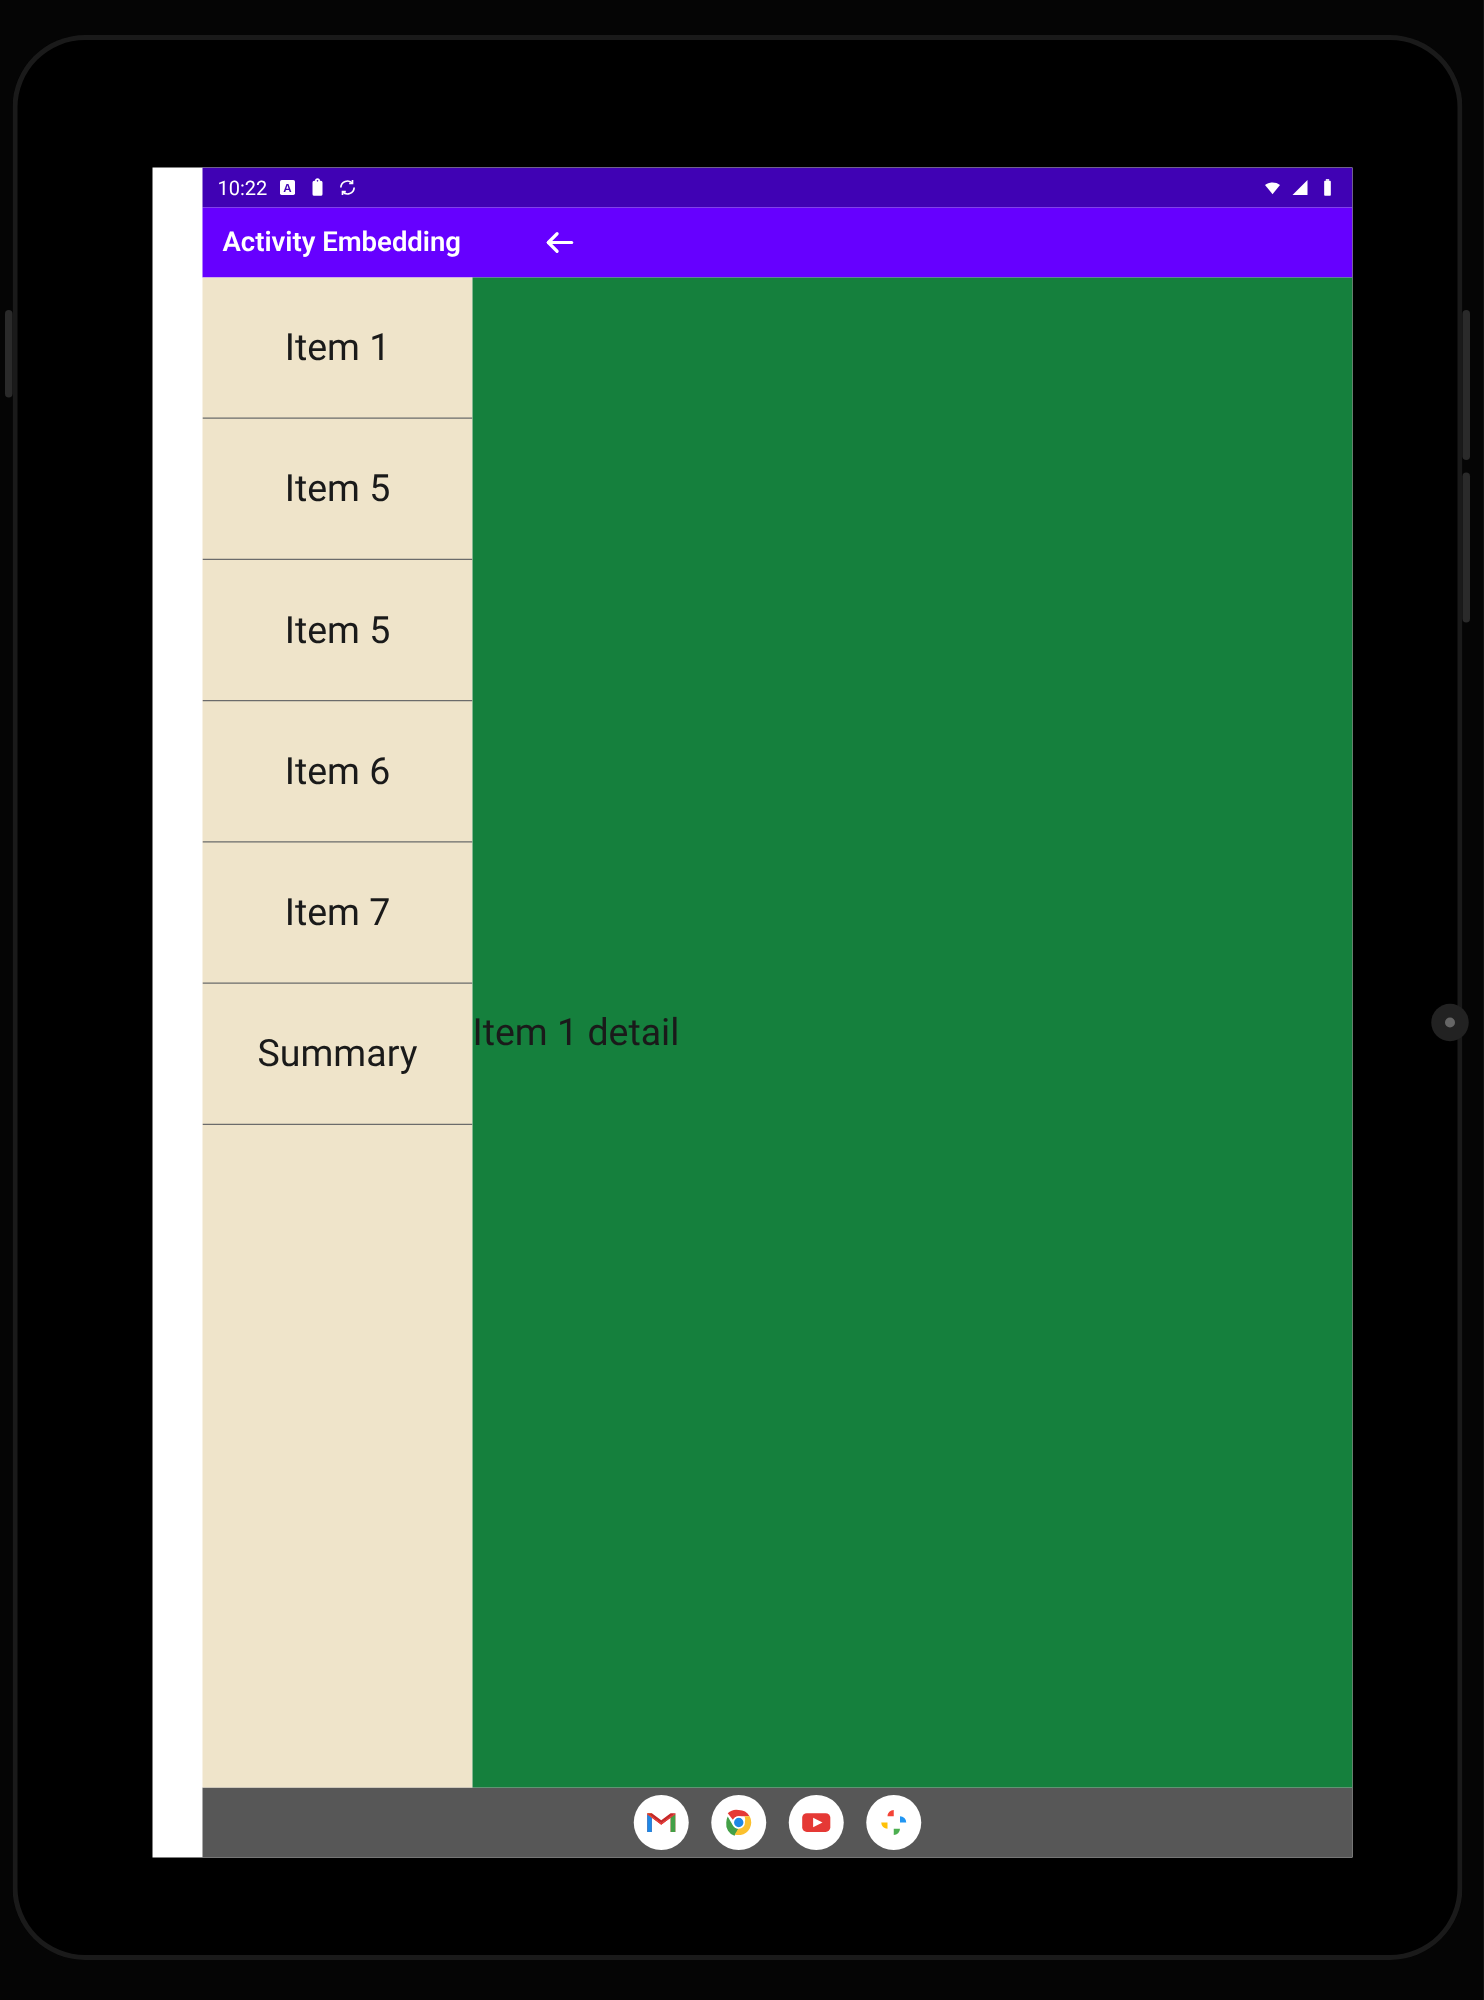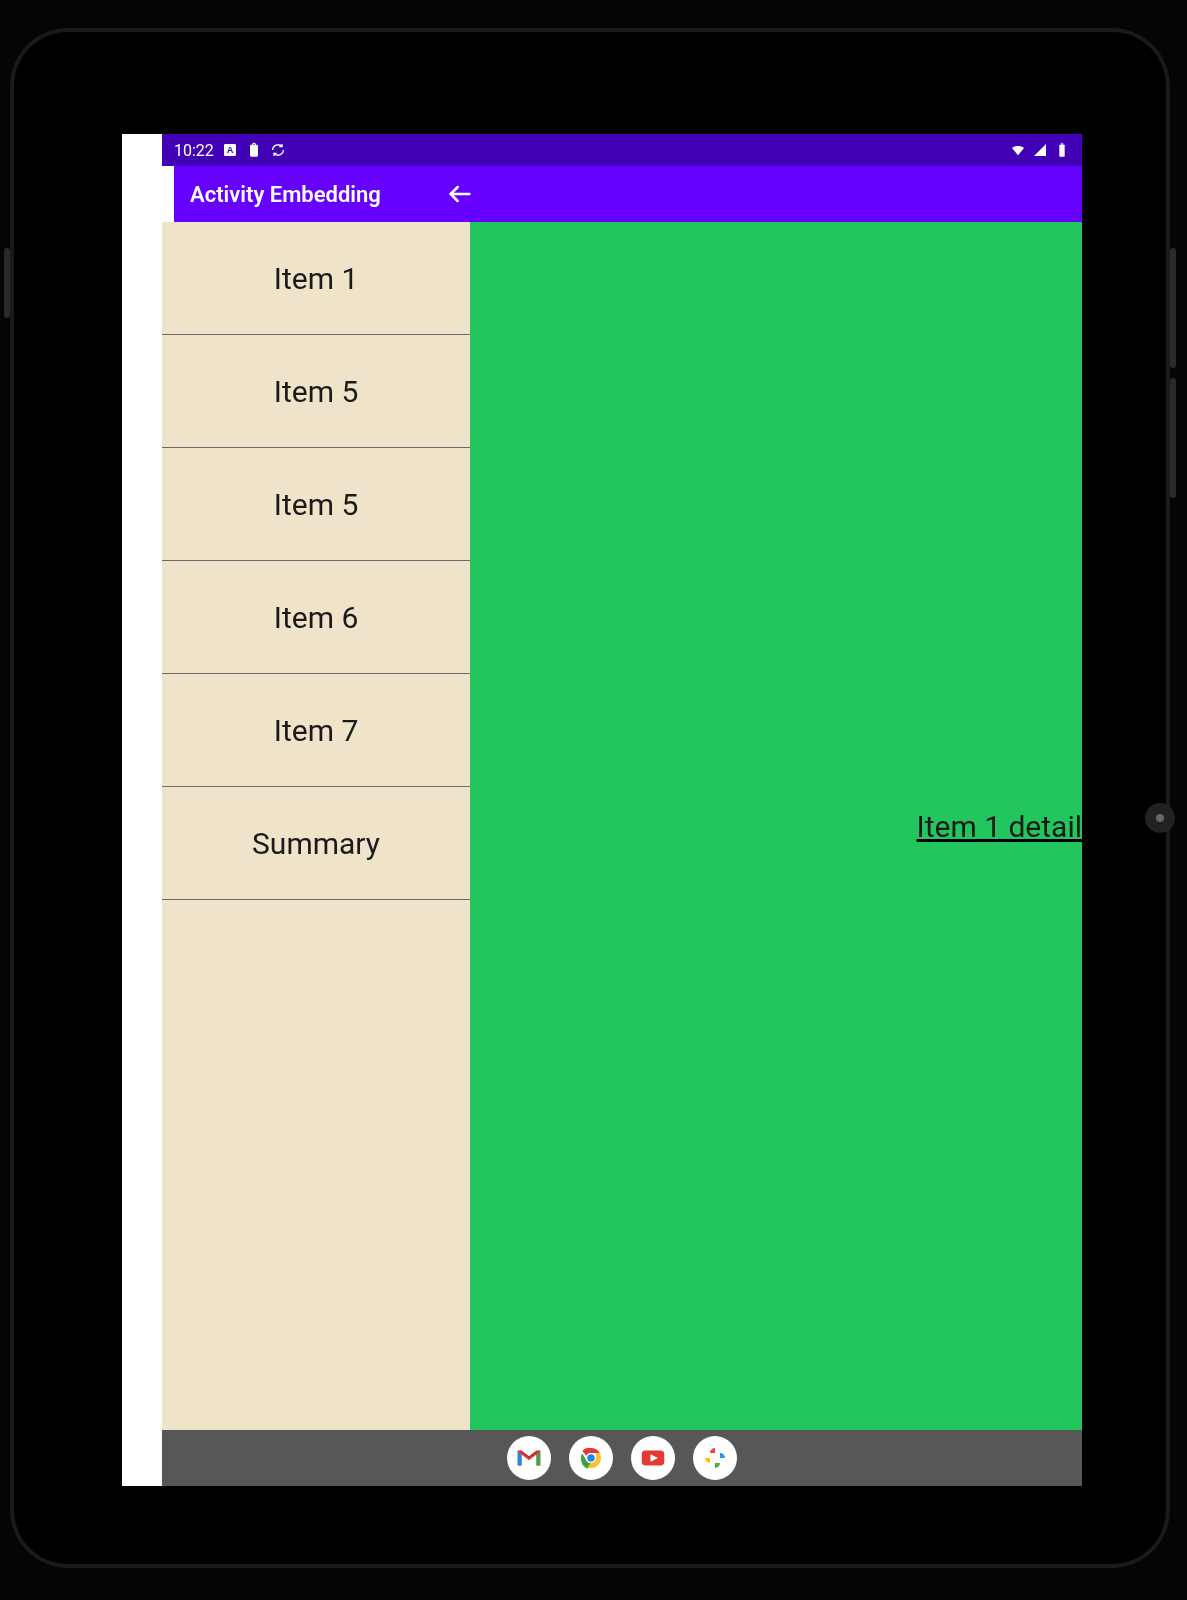--- a/index.html
+++ b/index.html
@@ -69,21 +69,20 @@
   .status-right { display:flex; align-items:center; gap:6px; }
   .st-ico { width:16px; height:16px; display:inline-block; }
 
   
   .app-bar {
     height: 56px;
     background: #6600ff;
     color: #fff;
     display: flex;
     align-items: stretch;
-    margin-left: 12px;
   }
   .app-bar .title-seg {
     width: 256px;
     display:flex; align-items:center;
     padding-left: 16px;
     font-size: 22px;
     font-weight: 600;
     white-space: nowrap;
   }
   .app-bar .back-seg {
@@ -92,41 +91,40 @@
     padding-left: 16px;
   }
   .back-icon { width:28px; height:28px; color:#fff; cursor:pointer; }
 
   
   .content {
     display:flex;
     height: calc(100% - 32px - 56px - 56px);
   }
   .list-pane {
-    width: 308px;
+    width: 216px;
     background: #efe4ca;
     overflow-y: auto;
   }
   .list-item {
     height: 113px;
     border-bottom: 1px solid #6b6b6b;
     display: flex;
     align-items: center;
     justify-content: center;
     font-size: 30px;
     color: #1a1a1a;
     cursor: pointer;
   }
   .detail-pane {
     flex: 1;
-    background: #22c55e;
+    background: #15803d;
     display: flex;
     align-items: center;
-    justify-content: flex-end;
-    text-decoration: underline;
+    justify-content: flex-start;
   }
   .detail-text {
     font-size: 30px;
     color: #1a1a1a;
   }
 
   
   .nav-bar {
     height: 56px;
     background: #575757;

